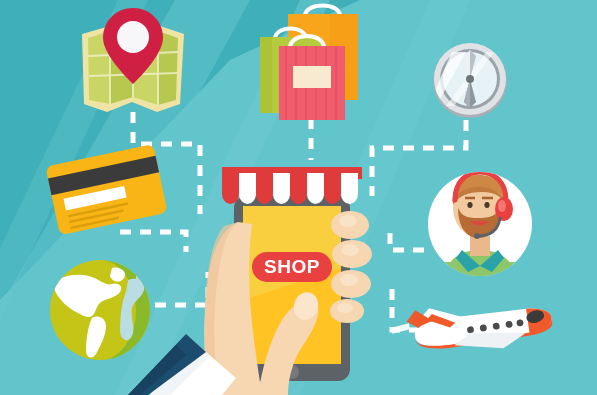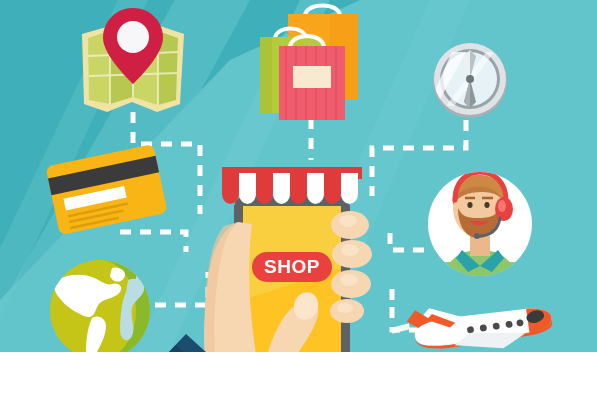--- a/index.html
+++ b/index.html
@@ -1,20 +1,20 @@
 <!DOCTYPE html>
 <html><head>
 <meta charset="utf-8">
 <title>E-commerce Flat Illustration</title>
 <style>
   html,body{margin:0;padding:0;background:#ffffff;}
   body{font-family:"Liberation Sans",sans-serif;}
   #stage{
     position:relative;
-    width:597px;height:352px;
+    width:597px;height:395px;
     overflow:hidden;
     background:#737373;
   }
   #stage svg{display:block;width:597px;height:395px;}
   .shop-label{
     font-family:"Liberation Sans",sans-serif;
     font-weight:bold;
     font-size:19px;
     letter-spacing:0.6px;
     fill:#ffffff;

